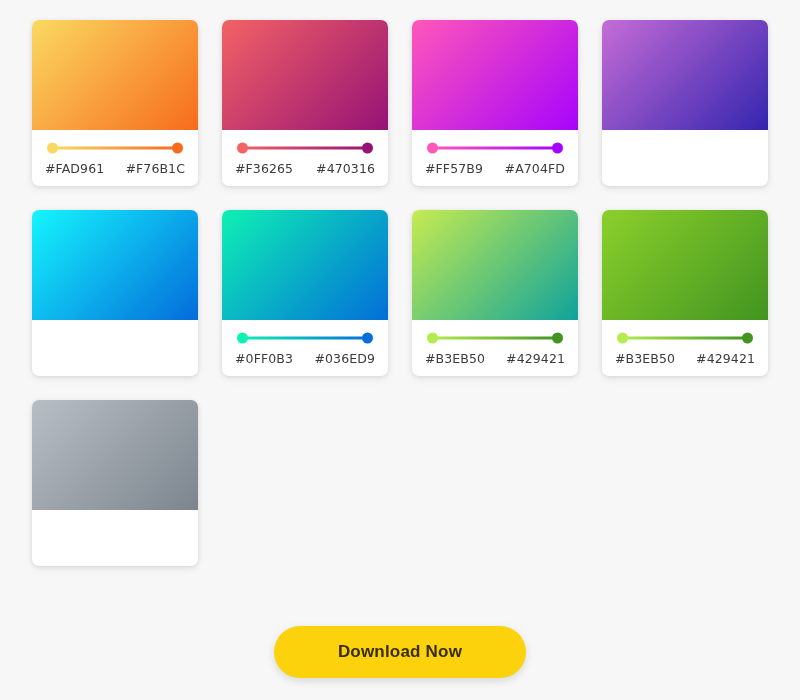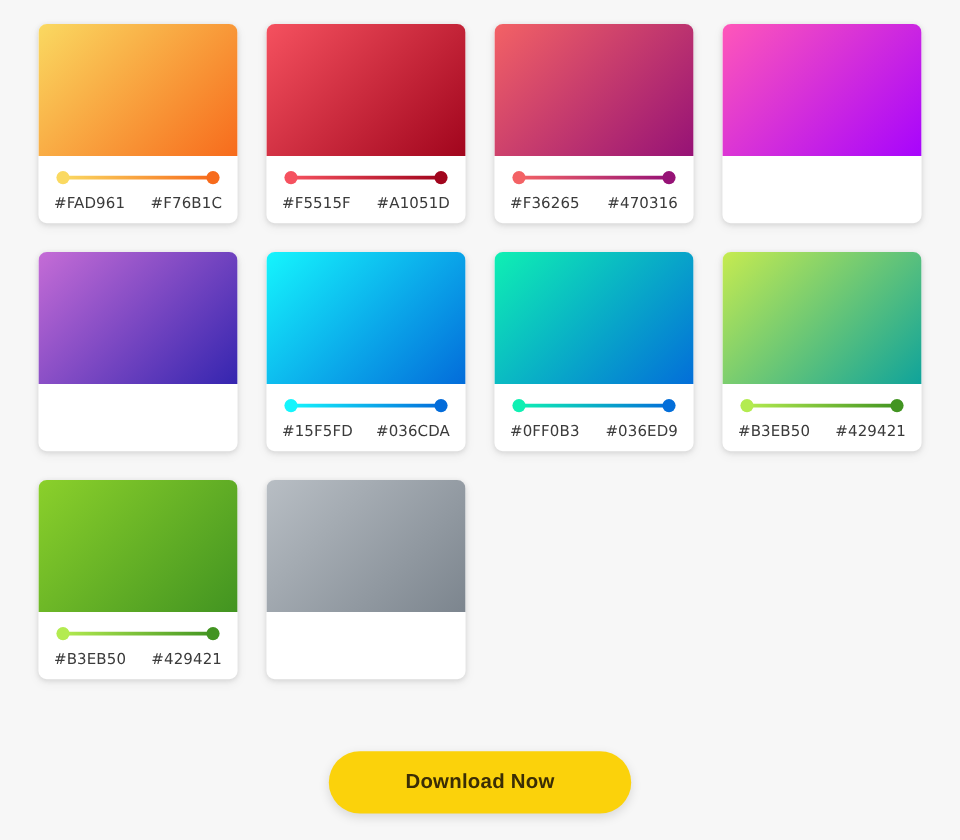--- a/index.html
+++ b/index.html
@@ -138,66 +138,52 @@
             <div class="dot dot-start" style="background: rgb(250, 217, 97);"></div>
             <div class="dot dot-end" style="background: rgb(247, 107, 28);"></div>
           </div>
           <div class="hexes">
             <span class="hex">#FAD961</span>
             <span class="hex">#F76B1C</span>
           </div>
         </div>
       </div>
       <div class="card">
-        <div class="swatch" style="background: linear-gradient(135deg, rgb(245, 81, 95) 0%, rgb(161, 5, 29) 100%);"></div>
-        <div class="info">
-          <div class="connector">
-            <div class="connector-line" style="background: linear-gradient(90deg, rgb(245, 81, 95) 0%, rgb(161, 5, 29) 100%);"></div>
-            <div class="dot dot-start" style="background: rgb(245, 81, 95);"></div>
-            <div class="dot dot-end" style="background: rgb(161, 5, 29);"></div>
-          </div>
-          <div class="hexes">
-            <span class="hex">#F5515F</span>
-            <span class="hex">#A1051D</span>
-          </div>
-        </div>
-      </div>
-      <div class="card">
         <div class="swatch" style="background: linear-gradient(135deg, rgb(243, 98, 101) 0%, rgb(150, 18, 118) 100%);"></div>
         <div class="info">
           <div class="connector">
             <div class="connector-line" style="background: linear-gradient(90deg, rgb(243, 98, 101) 0%, rgb(150, 18, 118) 100%);"></div>
             <div class="dot dot-start" style="background: rgb(243, 98, 101);"></div>
             <div class="dot dot-end" style="background: rgb(150, 18, 118);"></div>
           </div>
           <div class="hexes">
             <span class="hex">#F36265</span>
             <span class="hex">#470316</span>
           </div>
         </div>
       </div>
       <div class="card">
         <div class="swatch" style="background: linear-gradient(135deg, rgb(255, 87, 185) 0%, rgb(167, 4, 253) 100%);"></div>
+        <div class="info">
+          <div class="connector">
+            <div class="connector-line" style="background: linear-gradient(90deg, rgb(255, 87, 185) 0%, rgb(167, 4, 253) 100%);"></div>
+            <div class="dot dot-start" style="background: rgb(255, 87, 185);"></div>
+            <div class="dot dot-end" style="background: rgb(167, 4, 253);"></div>
+          </div>
+          <div class="hexes">
+            <span class="hex">#FF57B9</span>
+            <span class="hex">#A704FD</span>
+          </div>
+        </div>
       </div>
       <div class="card">
         <div class="swatch" style="background: linear-gradient(135deg, rgb(197, 108, 214) 0%, rgb(52, 37, 175) 100%);"></div>
       </div>
       <div class="card">
         <div class="swatch" style="background: linear-gradient(135deg, rgb(21, 245, 253) 0%, rgb(3, 108, 218) 100%);"></div>
-        <div class="info">
-          <div class="connector">
-            <div class="connector-line" style="background: linear-gradient(90deg, rgb(21, 245, 253) 0%, rgb(3, 108, 218) 100%);"></div>
-            <div class="dot dot-start" style="background: rgb(21, 245, 253);"></div>
-            <div class="dot dot-end" style="background: rgb(3, 108, 218);"></div>
-          </div>
-          <div class="hexes">
-            <span class="hex">#15F5FD</span>
-            <span class="hex">#036CDA</span>
-          </div>
-        </div>
       </div>
       <div class="card">
         <div class="swatch" style="background: linear-gradient(135deg, rgb(15, 240, 179) 0%, rgb(3, 110, 217) 100%);"></div>
         <div class="info">
           <div class="connector">
             <div class="connector-line" style="background: linear-gradient(90deg, rgb(15, 240, 179) 0%, rgb(3, 110, 217) 100%);"></div>
             <div class="dot dot-start" style="background: rgb(15, 240, 179);"></div>
             <div class="dot dot-end" style="background: rgb(3, 110, 217);"></div>
           </div>
           <div class="hexes">

